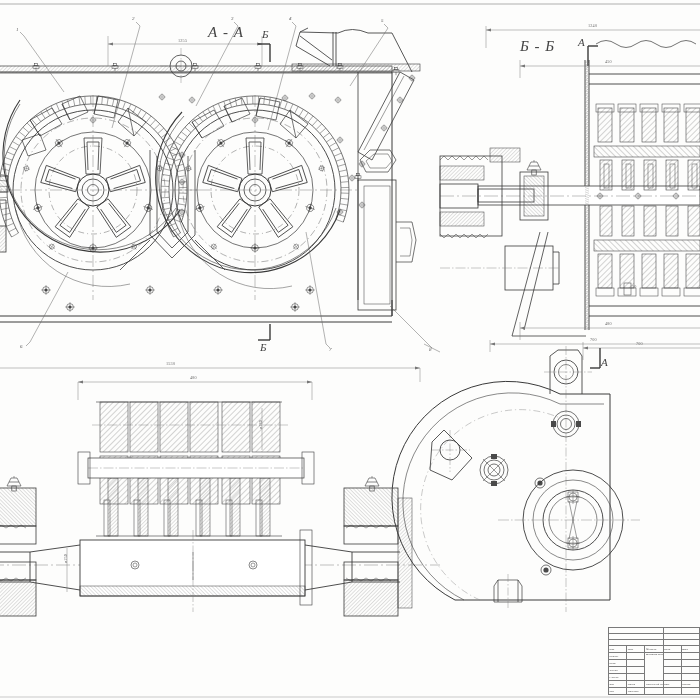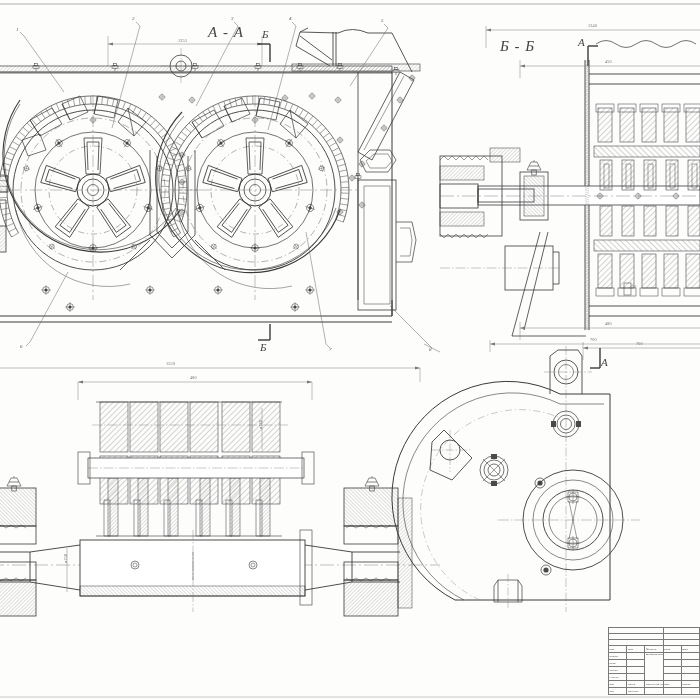--- a/index.html
+++ b/index.html
@@ -1051,21 +1051,21 @@
         <line x1="585" y1="319.4" x2="589" y2="321.0"></line>
         <line x1="585" y1="321.6" x2="589" y2="323.2"></line>
         <line x1="585" y1="323.8" x2="589" y2="325.4"></line>
         <line x1="585" y1="326.0" x2="589" y2="327.6"></line>
         <line x1="585" y1="328.2" x2="589" y2="329.8"></line>
       </g>
     </svg>
 
 <div class="lbl sec-title" style="left:168px;top:24px;margin-left:40px;">А - А</div>
 
-<div class="lbl sec-title" style="left:500px;top:38px;">Б - Б</div>
+<div class="lbl sec-title" style="left:520px;top:38px;">Б - Б</div>
 
 <div class="lbl sec-mark" style="left:262px;top:28px;">Б</div>
 
 <div class="lbl sec-mark" style="left:260px;top:341px;">Б</div>
 
 <div class="lbl sec-mark" style="left:578px;top:36px;">А</div>
 
 <div class="lbl sec-mark" style="left:601px;top:356px;">А</div>
 
 <div class="lbl dim-txt" style="left:178px;top:38px;">1255</div>

